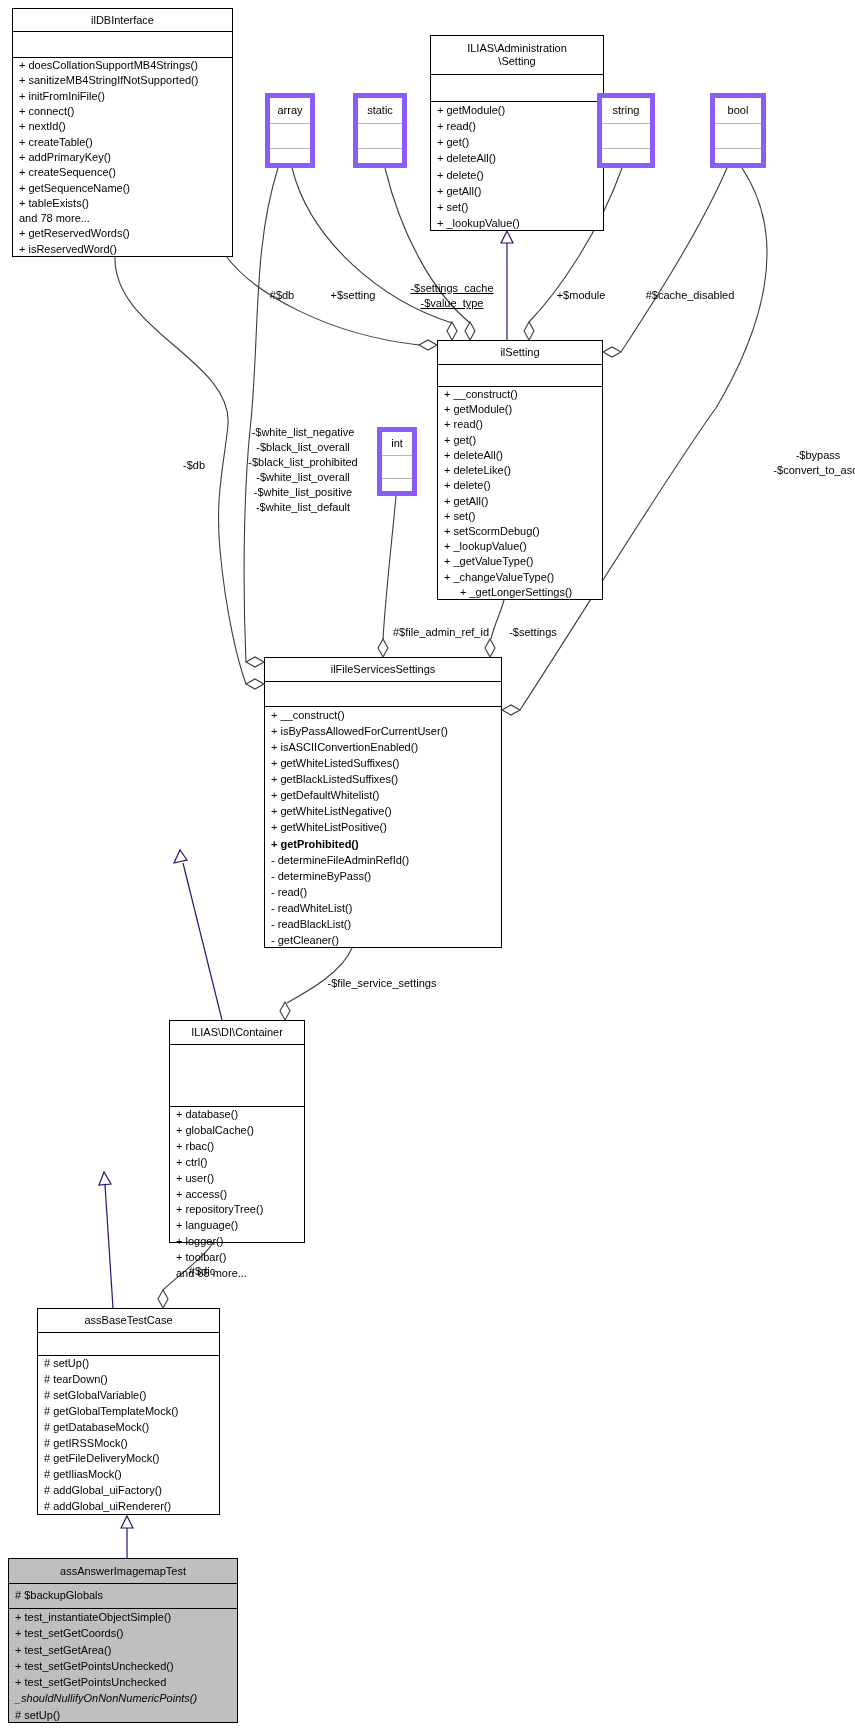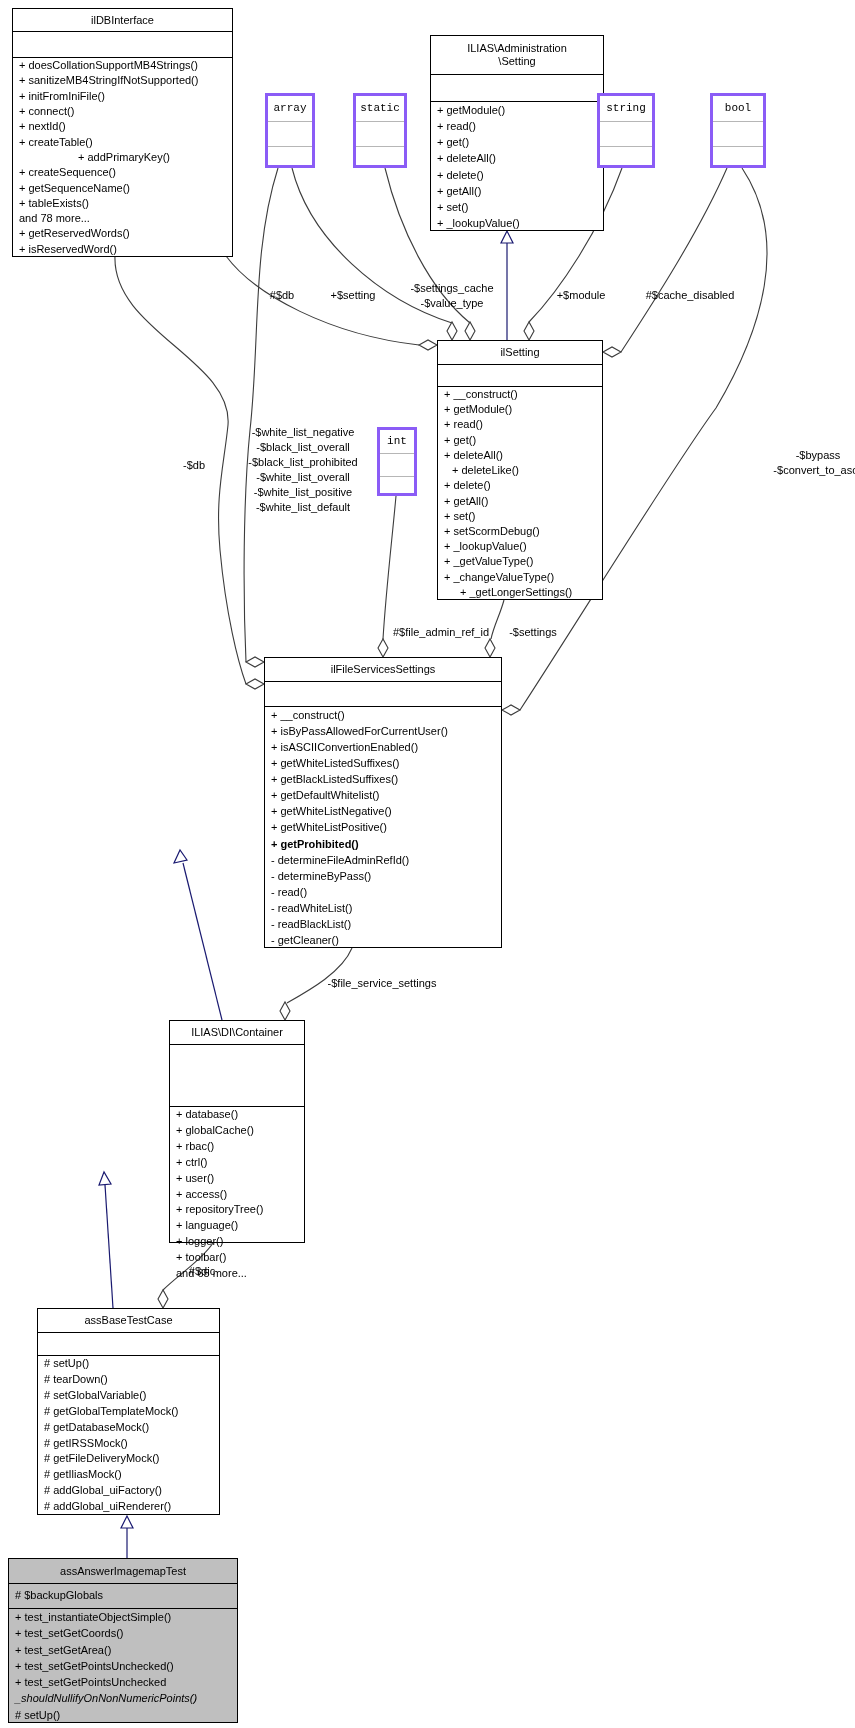--- a/index.html
+++ b/index.html
@@ -3,21 +3,21 @@
 <meta charset="utf-8">
 <style>
   html,body{margin:0;padding:0;background:#ffffff;}
   body{width:855px;height:1728px;position:relative;overflow:hidden;
        font-family:"Liberation Sans","DejaVu Sans",sans-serif;color:#000;}
   #edge-layer{position:absolute;left:0;top:0;z-index:1;}
   #nodes{position:absolute;left:0;top:0;width:855px;height:1728px;z-index:2;}
   .class-box{position:absolute;box-sizing:border-box;background:#fff;
              font-size:11px;--bc:#000;}
   .class-box.main{border:1px solid #000;--bc:#000;}
-  .class-box.external{border:3px solid #8b5cf6;font-family:Liberation Mono, monospace;--bc:#b6b6b6;}
+  .class-box.external{border:5px solid #8b5cf6;--bc:#b6b6b6;}
   .class-box.highlight{border:1px solid #000;background:#bfbfbf;--bc:#000;}
   .cb-title{display:flex;flex-direction:column;justify-content:center;
             align-items:center;text-align:center;line-height:13px;
             box-sizing:border-box;white-space:nowrap;}
   .cb-attrs,.cb-methods{border-top:1px solid var(--bc);box-sizing:border-box;overflow:visible;}
   .cb-attrs .row,.cb-methods .row{padding-left:6px;padding-right:3px;white-space:nowrap;}
   .edge-label{position:absolute;transform:translateX(-50%);text-align:center;
               font-size:11px;line-height:15px;white-space:nowrap;z-index:3;}
 </style>
 </head>
@@ -75,21 +75,21 @@
         <div>ilDBInterface</div>
       </div>
       <div class="cb-attrs" style="height: 26px;"></div>
       <div class="cb-methods" style="height: 199px;">
         <div class="row" style="line-height: 15.3077px;">+ doesCollationSupportMB4Strings()</div>
         <div class="row" style="line-height: 15.3077px;">+ sanitizeMB4StringIfNotSupported()</div>
         <div class="row" style="line-height: 15.3077px;">+ initFromIniFile()</div>
         <div class="row" style="line-height: 15.3077px;">+ connect()</div>
         <div class="row" style="line-height: 15.3077px;">+ nextId()</div>
         <div class="row" style="line-height: 15.3077px;">+ createTable()</div>
-        <div class="row" style="line-height: 15.3077px; text-align: center;">+ addPrimaryKey()</div>
+        <div class="row" style="line-height: 15.3077px;">+ addPrimaryKey()</div>
         <div class="row" style="line-height: 15.3077px;">+ createSequence()</div>
         <div class="row" style="line-height: 15.3077px;">+ getSequenceName()</div>
         <div class="row" style="line-height: 15.3077px;">+ tableExists()</div>
         <div class="row" style="line-height: 15.3077px;">and 78 more...</div>
         <div class="row" style="line-height: 15.3077px;">+ getReservedWords()</div>
         <div class="row" style="line-height: 15.3077px;">+ isReservedWord()</div>
       </div>
     </div>
     <div class="class-box main" style="left: 430px; top: 35px; width: 174px; height: 196px;">
       <div class="cb-title" style="height: 38px;">
@@ -140,21 +140,21 @@
       <div class="cb-title" style="height: 23px;">
         <div>ilSetting</div>
       </div>
       <div class="cb-attrs" style="height: 22px;"></div>
       <div class="cb-methods" style="height: 213px;">
         <div class="row" style="line-height: 15.2143px;">+ __construct()</div>
         <div class="row" style="line-height: 15.2143px;">+ getModule()</div>
         <div class="row" style="line-height: 15.2143px;">+ read()</div>
         <div class="row" style="line-height: 15.2143px;">+ get()</div>
         <div class="row" style="line-height: 15.2143px;">+ deleteAll()</div>
-        <div class="row" style="line-height: 15.2143px; margin-left: 8px;">+ deleteLike()</div>
+        <div class="row" style="line-height: 15.2143px;">+ deleteLike()</div>
         <div class="row" style="line-height: 15.2143px;">+ delete()</div>
         <div class="row" style="line-height: 15.2143px;">+ getAll()</div>
         <div class="row" style="line-height: 15.2143px;">+ set()</div>
         <div class="row" style="line-height: 15.2143px;">+ setScormDebug()</div>
         <div class="row" style="line-height: 15.2143px;">+ _lookupValue()</div>
         <div class="row" style="line-height: 15.2143px;">+ _getValueType()</div>
         <div class="row" style="line-height: 15.2143px;">+ _changeValueType()</div>
         <div class="row" style="line-height: 15.2143px; margin-left: 16px;">+ _getLongerSettings()</div>
       </div>
     </div>
@@ -241,21 +241,21 @@
         <div class="row" style="line-height: 16.2857px; font-style: italic;">_shouldNullifyOnNonNumericPoints()</div>
         <div class="row" style="line-height: 16.2857px;"># setUp()</div>
       </div>
     </div>
     <div class="edge-label" style="left: 282px; top: 288px;">
       <div>#$db</div>
     </div>
     <div class="edge-label" style="left: 353px; top: 288px;">
       <div>+$setting</div>
     </div>
-    <div class="edge-label" style="left: 452px; top: 281px;">
+    <div class="edge-label" style="left: 452px; top: 281px; text-decoration: underline;">
       <div>-$settings_cache</div>
       <div>-$value_type</div>
     </div>
     <div class="edge-label" style="left: 581px; top: 288px;">
       <div>+$module</div>
     </div>
     <div class="edge-label" style="left: 690px; top: 288px;">
       <div>#$cache_disabled</div>
     </div>
     <div class="edge-label" style="left: 194px; top: 458px;">

